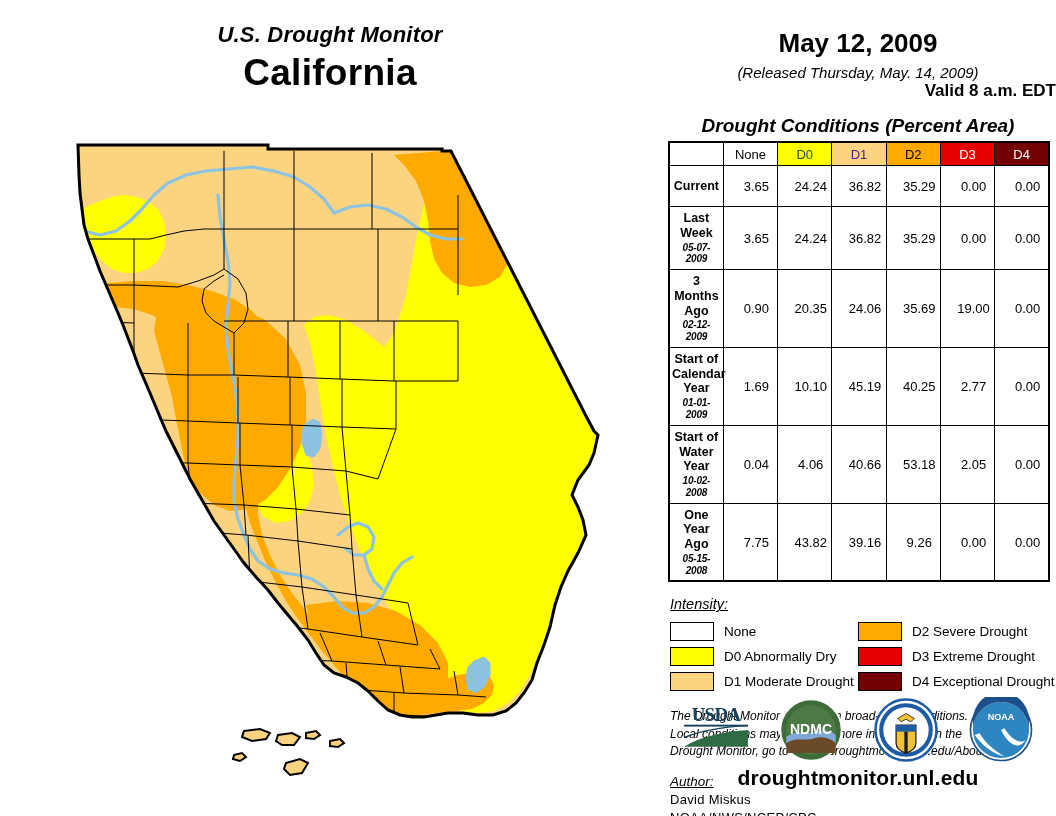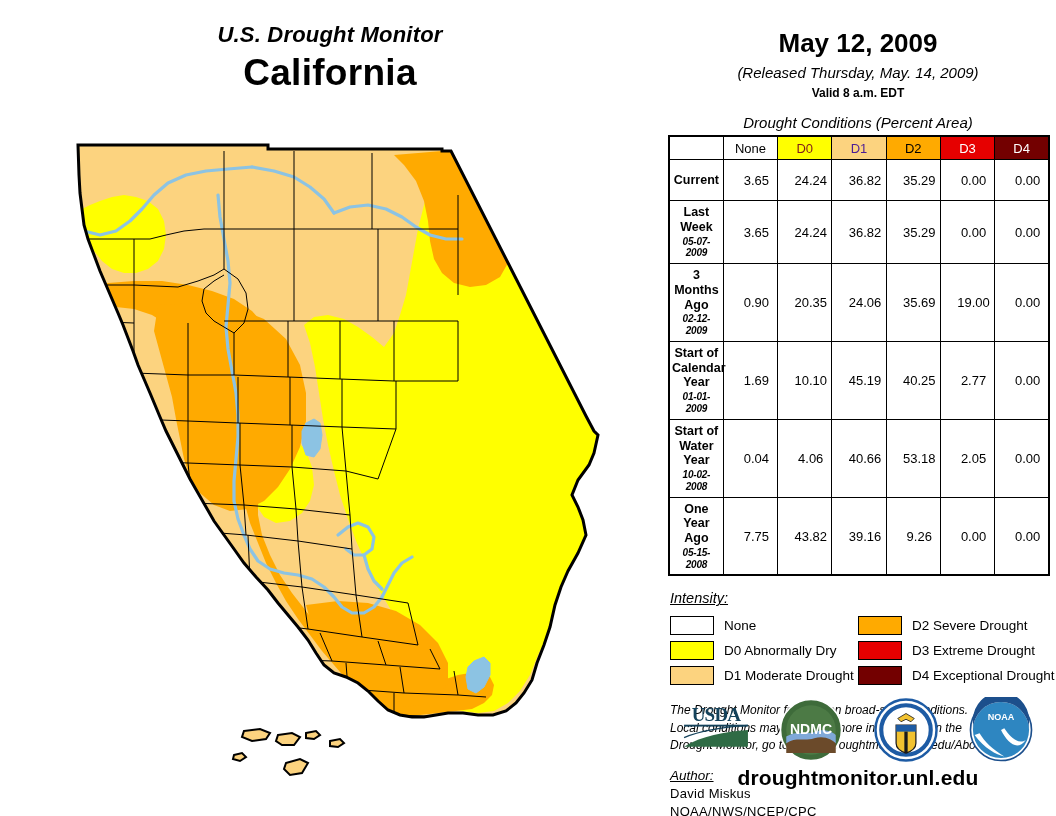--- a/index.html
+++ b/index.html
@@ -19,23 +19,23 @@
   #map-supertitle{font-size:22px;font-weight:bold;font-style:italic;letter-spacing:.2px;}
   #map-title{font-size:37px;font-weight:bold;margin-top:4px;letter-spacing:.3px;}
   #map-figure{position:absolute;left:38px;top:135px;width:600px;height:670px;}
   #map-figure svg{display:block;width:600px;height:670px;}
 
   
   #right-panel{position:absolute;left:660px;top:0;width:396px;height:644px;}
   #date-block{text-align:center;padding-top:28px;}
   #issue-date{font-size:26px;font-weight:bold;}
   #release-date{font-size:15px;font-weight:normal;font-style:italic;margin-top:5px;}
-  #valid-time{font-size:12px;font-weight:bold;margin-top:5px;}
-
-  #table-caption{font-size:15px;font-style:italic;text-align:center;margin-top:14px;}
+  #valid-time{font-size:17px;font-weight:bold;text-align:right;}
+
+  #table-caption{font-size:19px;font-style:italic;text-align:center;margin-top:14px;font-weight:bold;}
 
   
   #stats-table-wrap{padding:4px 6px 0 8px;}
   table.stats{border-collapse:collapse;width:382px;table-layout:fixed;}
   table.stats td,table.stats th{
     border:1px solid #000;text-align:center;vertical-align:middle;
     font-size:12px;padding:0;
   }
   table.stats .corner{border:none;background:transparent;}
   table.stats thead th{height:22px;font-weight:normal;font-size:13px;}
@@ -347,21 +347,21 @@
     </div>
 
     <div id="table-caption">Drought Conditions (Percent Area)</div>
 
     <div id="stats-table-wrap">
       <table class="stats">
         <thead>
           <tr id="header-row">
               <th class="corner"></th>
               <th class="hdr" style="background: rgb(255, 255, 255); color: rgb(0, 0, 0);">None</th>
-              <th class="hdr" style="background: rgb(255, 255, 0); color: #7f1d1d;">D0</th>
+              <th class="hdr" style="background: rgb(255, 255, 0); color: #14532d;">D0</th>
               <th class="hdr" style="background: rgb(252, 211, 127); color: #4c1d95;">D1</th>
               <th class="hdr" style="background: rgb(255, 170, 0); color: rgb(0, 0, 0);">D2</th>
               <th class="hdr" style="background: rgb(230, 0, 0); color: rgb(255, 255, 255);">D3</th>
               <th class="hdr" style="background: rgb(115, 0, 0); color: rgb(255, 255, 255); margin-left: 16px;">D4</th>
             </tr>
         </thead>
         <tbody id="table-body">
             <tr>
               <td class="rowlabel">Current</td>
               <td class="val">3.65</td>

